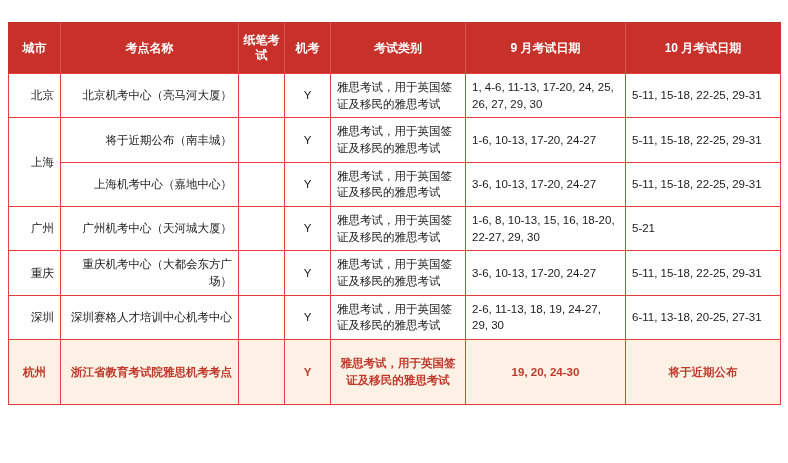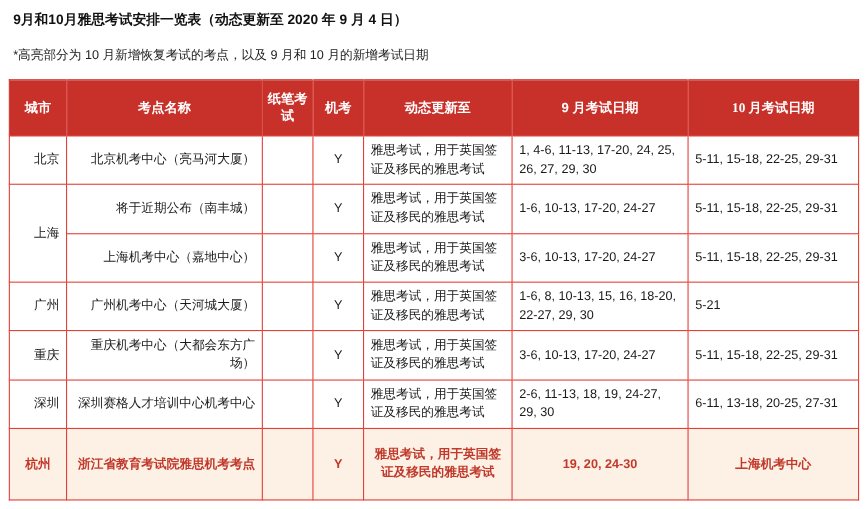--- a/index.html
+++ b/index.html
@@ -48,21 +48,21 @@
     color: #ffffff;
     font-size: 12px;
     font-weight: bold;
     text-align: center;
     vertical-align: middle;
     padding: 6px 2px;
     border-right: 1px solid #d9534f;
     line-height: 1.25;
     height: 38px;
   }
-  table.schedule th:last-child { border-right: none; font-family: Liberation Serif, serif; }
+  table.schedule th:last-child { border-right: none; }
   table.schedule td {
     border: 1px solid #e3403a;
     font-size: 11.5px;
     color: #1a1a1a;
     padding: 5px 6px;
     vertical-align: middle;
     line-height: 1.45;
     background: #ffffff;
   }
   td.city {
@@ -99,40 +99,38 @@
   .col-computer { width: 46px; }
   .col-type { width: 135px; }
   .col-sept { width: 160px; }
   .col-oct { width: 155px; }
 </style>
 </head>
 <body>
 
 <div class="page">
 
-  <div class="doc-title">9月和10月雅思考试安排一览表（动态更新至 2020 年 9 月 4 日）</div>
-  <div class="doc-note">*高亮部分为 10 月新增恢复考试的考点，以及 9 月和 10 月的新增考试日期</div>
 
   <table class="schedule">
     <colgroup>
       <col class="col-city">
       <col class="col-venue">
       <col class="col-paper">
       <col class="col-computer">
       <col class="col-type">
       <col class="col-sept">
       <col class="col-oct">
     </colgroup>
     <thead>
       <tr>
         <th>城市</th>
         <th>考点名称</th>
         <th>纸笔考试</th>
         <th>机考</th>
-        <th>动态更新至</th>
+        <th>考试类别</th>
         <th>9 月考试日期</th>
         <th>10 月考试日期</th>
       </tr>
     </thead>
     <tbody>
         <tr>
           <td class="city">北京</td>
           <td class="venue">北京机考中心（亮马河大厦）</td>
           <td class="center"></td>
           <td class="center">Y</td>
@@ -184,18 +182,18 @@
           <td class="dates">2-6, 11-13, 18, 19, 24-27, 29, 30</td>
           <td class="dates">6-11, 13-18, 20-25, 27-31</td>
         </tr>
         <tr class="highlight">
           <td class="city">杭州</td>
           <td class="venue">浙江省教育考试院雅思机考考点</td>
           <td class="center"></td>
           <td class="center">Y</td>
           <td class="type center">雅思考试，用于英国签证及移民的雅思考试</td>
           <td class="dates dates-center">19, 20, 24-30</td>
-          <td class="dates dates-center">上海机考中心</td>
+          <td class="dates dates-center">将于近期公布</td>
         </tr>
       </tbody>
   </table>
 
 </div>
 
 </body></html>

